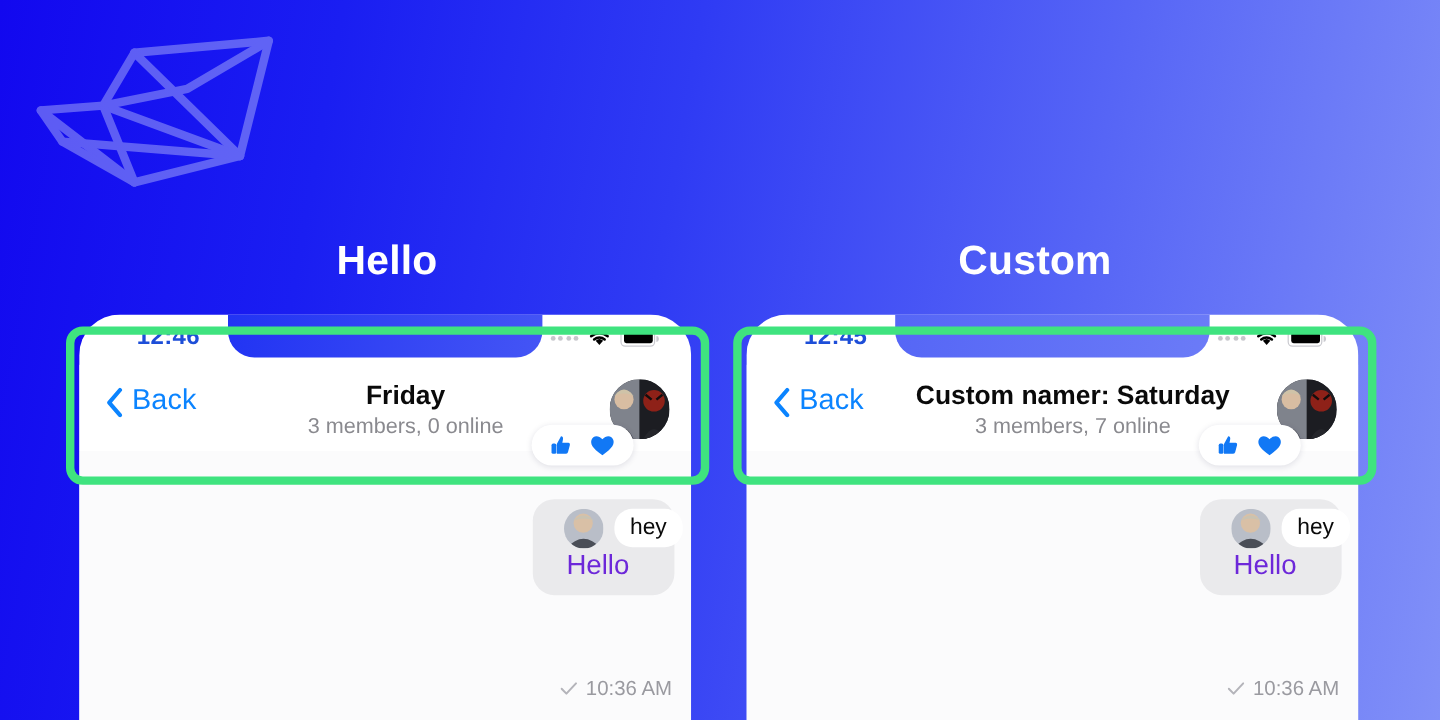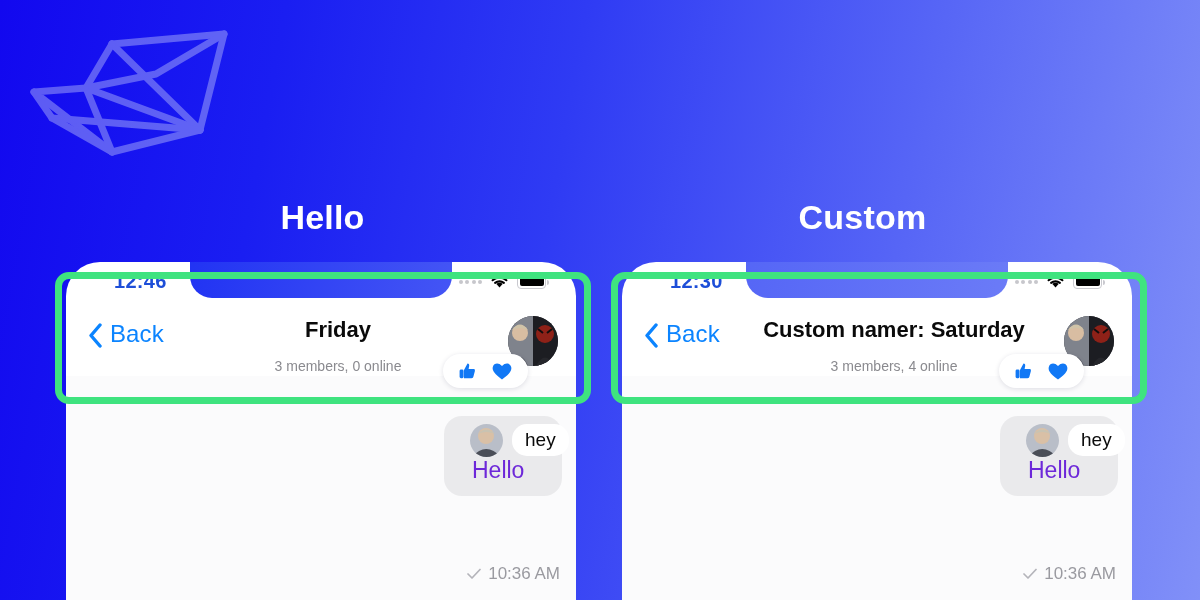--- a/index.html
+++ b/index.html
@@ -135,22 +135,22 @@
   }
   .chat-title {
     font-size: 22px;
     font-weight: bold;
     color: #0a0a0a;
     white-space: nowrap;
     overflow: hidden;
     text-overflow: ellipsis;
   }
   .chat-sub {
-    margin-top: 15px;
-    font-size: 14px;
+    margin-top: 2px;
+    font-size: 18px;
     color: #8a8a8f;
   }
   .header-avatar {
     position: absolute;
     right: 18px; top: 12px;
     width: 50px; height: 50px;
     border-radius: 50%;
     overflow: hidden;
   }
 
@@ -336,21 +336,21 @@
 
     </div>
   </div>
 </div>
 
 <div class="panel" id="panel-after">
   <div class="phone">
     <div class="notch"></div>
 
     <div class="statusbar">
-      <div class="status-time">12:30</div>
+      <div class="status-time">12:45</div>
       <div class="status-right">
         <span class="sig-dots">
             <i></i>
             <i></i>
             <i></i>
             <i></i>
           </span>
         <svg class="wifi" viewBox="0 0 21 15">
           <path d="M10.5 13.4 L7.4 9.9 a4.8 4.8 0 0 1 6.2 0 Z" fill="#000"></path>
           <path d="M3.6 6.2 a10.6 10.6 0 0 1 13.8 0" stroke="#000" stroke-width="2.1" fill="none" stroke-linecap="round"></path>
@@ -364,21 +364,21 @@
 
     <div class="chat-header">
       <div class="back-btn">
         <svg class="chev" viewBox="0 0 15 25">
           <path d="M12 2 L3 12.5 L12 23" stroke="#0b84ff" stroke-width="3.4" fill="none" stroke-linecap="round" stroke-linejoin="round"></path>
         </svg>
         <span class="back-label">Back</span>
       </div>
       <div class="titlebox">
         <div class="chat-title">Custom namer: Saturday</div>
-        <div class="chat-sub">3 members, 4 online</div>
+        <div class="chat-sub">3 members, 7 online</div>
       </div>
       <div class="header-avatar">
         <svg class="face" viewBox="0 0 50 50">
           <rect width="50" height="50" fill="#2c2f36"></rect>
           <rect x="0" y="0" width="25" height="50" fill="#7f838c"></rect>
           <circle cx="12" cy="17" r="8" fill="#d8bda2"></circle>
           <path d="M4 50 q8 -18 16 0 z" fill="#3a3d45"></path>
           <path d="M4 14 q8 -11 16 0 q-8 -4 -16 0z" fill="#cfc3a8"></path>
           <rect x="25" y="0" width="25" height="50" fill="#1c1d22"></rect>
           <circle cx="37" cy="18" r="9" fill="#8e2118"></circle>

